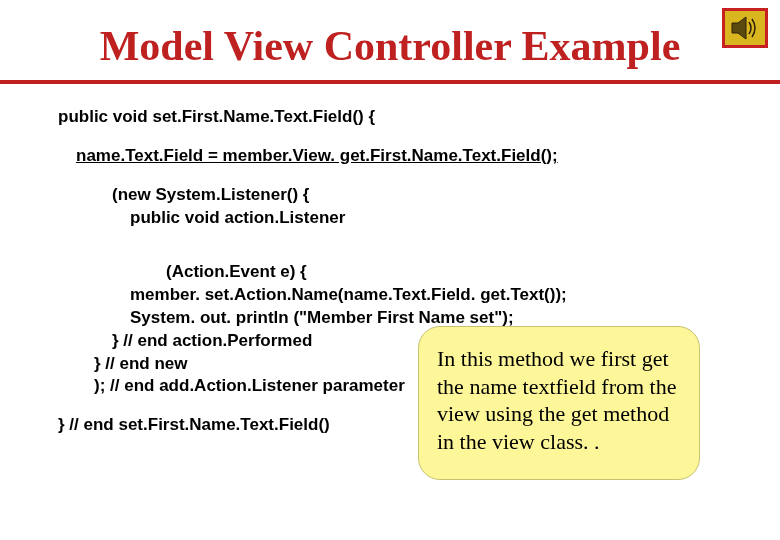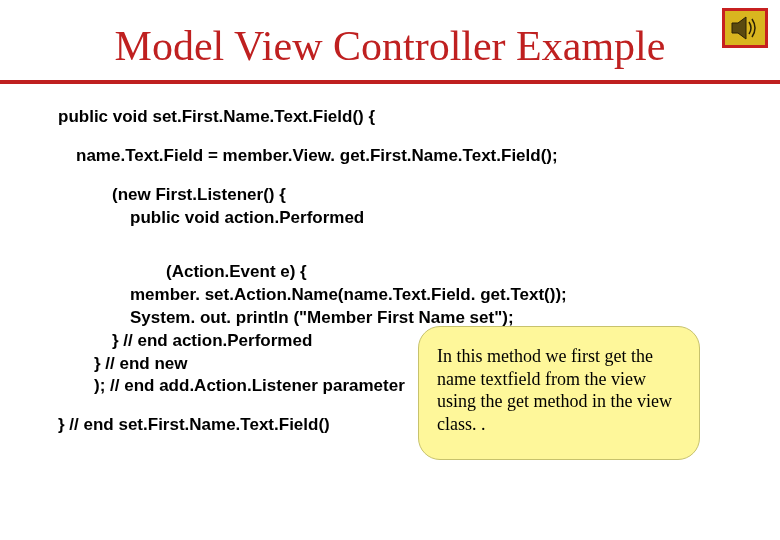--- a/index.html
+++ b/index.html
@@ -6,21 +6,21 @@
   body {
     width: 780px;
     height: 540px;
     background: #ffffff;
     font-family: "Times New Roman", Times, serif;
     position: relative;
     overflow: hidden;
   }
   .title {
     font-size: 42px;
-    font-weight: normal;
+    font-weight: bold;
     color: #bf2020;
     text-align: center;
     padding-top: 22px;
     padding-left: 40px;
     padding-right: 40px;
   }
   .divider-row {
     display: flex;
     align-items: center;
     margin-top: 10px;
@@ -49,37 +49,37 @@
     font-family: Arial, Helvetica, sans-serif;
     font-size: 17px;
     color: #000;
     padding: 22px 0 0 58px;
     line-height: 1.35;
     position: relative;
     z-index: 1;
   }
   .code-line { white-space: pre; }
   .bold { font-weight: bold; }
-  .pad1 { padding-left: 18px; }
+  .pad1 { padding-left: 18px; text-decoration: underline; }
   .pad2 { padding-left: 36px; }
   .pad3 { padding-left: 54px; }
   .pad4 { padding-left: 72px; }
   .pad5 { padding-left: 108px; margin-top: 31px; }
   .spacer { height: 16px; }
   .callout {
     position: absolute;
     left: 418px;
     top: 326px;
     width: 282px;
     background: #fef79a;
     border: 1px solid #c7c26d;
     border-radius: 22px;
     padding: 18px 18px 24px 18px;
     font-family: "Times New Roman", Times, serif;
-    font-size: 18px;
+    font-size: 22px;
     color: #000;
     line-height: 1.25;
     z-index: 2;
   }
   .speaker-icon {
     position: absolute;
     right: 12px;
     top: 8px;
     width: 46px;
     height: 40px;
@@ -108,22 +108,22 @@
 <div class="divider-row">
   <div class="hr-left"></div>
   <div class="hr-right"></div>
 </div>
 
 <div class="code-block">
   <div class="code-line bold">public void set.First.Name.Text.Field() {</div>
   <div class="spacer"></div>
   <div class="code-line bold pad1">name.Text.Field = member.View. get.First.Name.Text.Field();</div>
   <div class="spacer"></div>
-  <div class="code-line bold pad3">(new First.Listener() {</div>
-  <div class="code-line bold pad4">public void action.Performed</div>
+  <div class="code-line bold pad3">(new System.Listener() {</div>
+  <div class="code-line bold pad4">public void action.Listener</div>
   <div class="code-line bold pad5">(Action.Event e) {</div>
   <div class="code-line bold pad4">member. set.Action.Name(name.Text.Field. get.Text());</div>
   <div class="code-line bold pad4">System. out. println ("Member First Name set");</div>
   <div class="code-line bold pad3">} // end action.Performed</div>
   <div class="code-line bold pad2">} // end new</div>
   <div class="code-line bold pad2">); // end add.Action.Listener parameter</div>
   <div class="spacer"></div>
   <div class="code-line bold">} // end set.First.Name.Text.Field()</div>
 </div>
 

